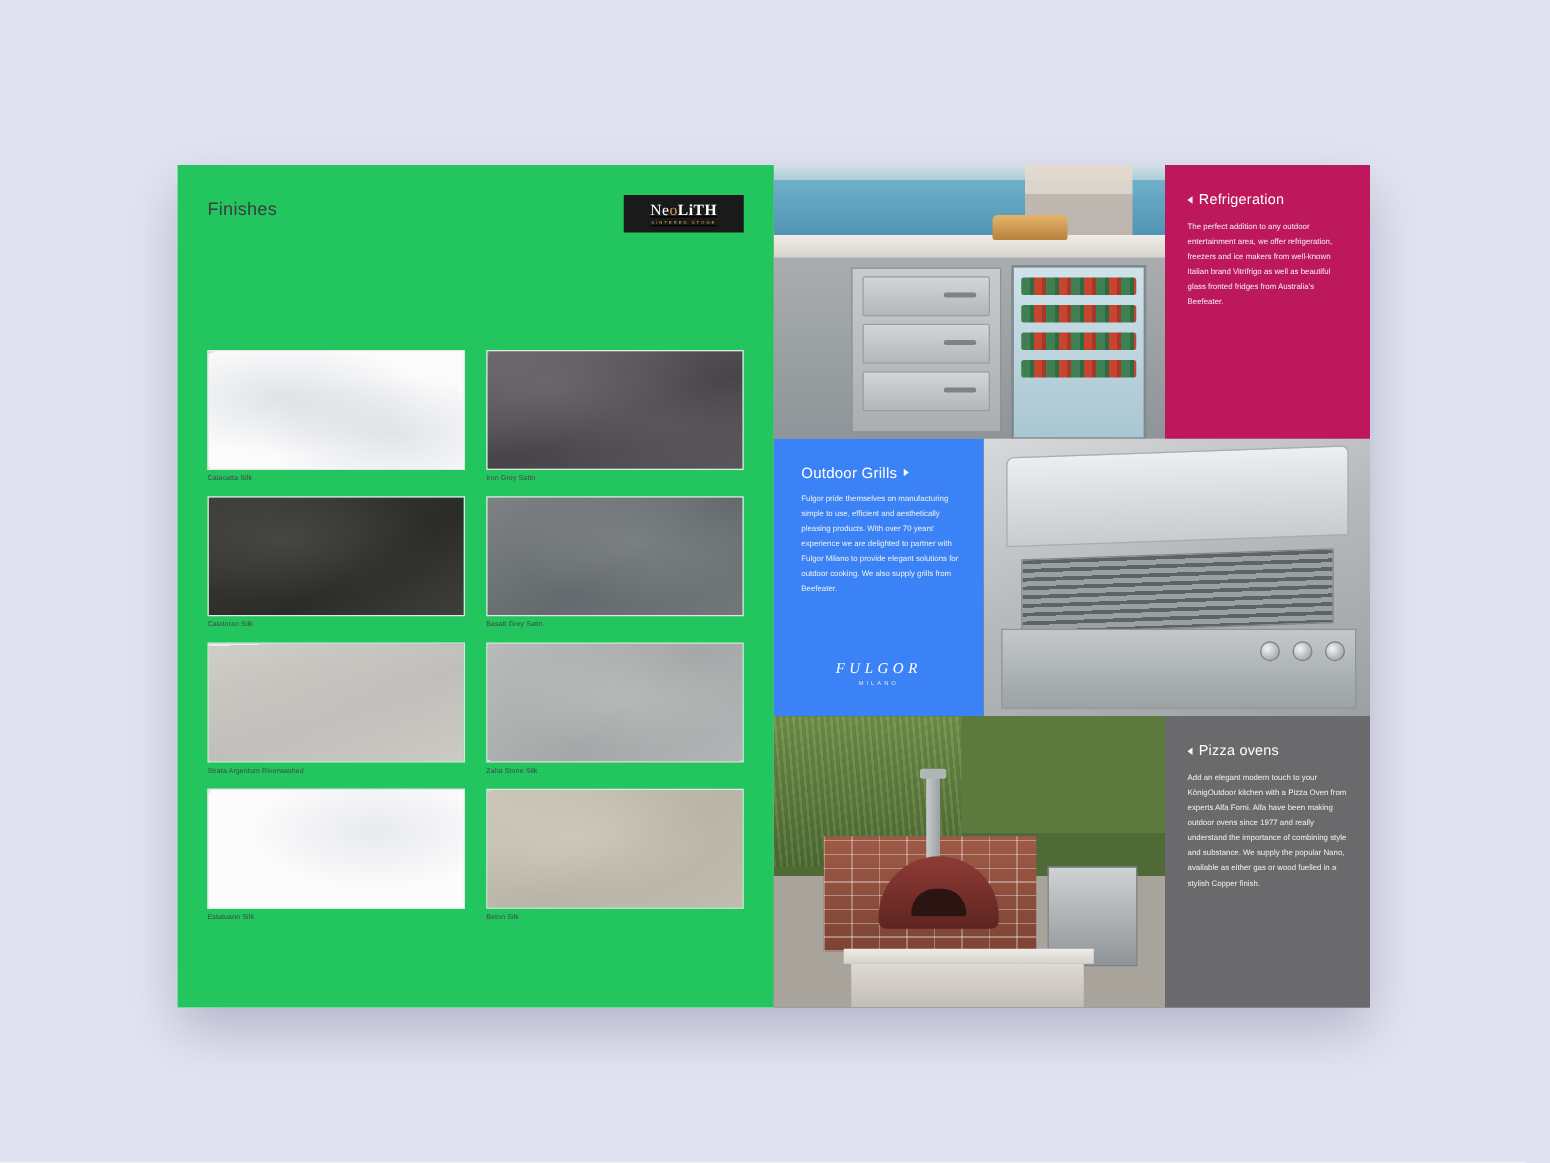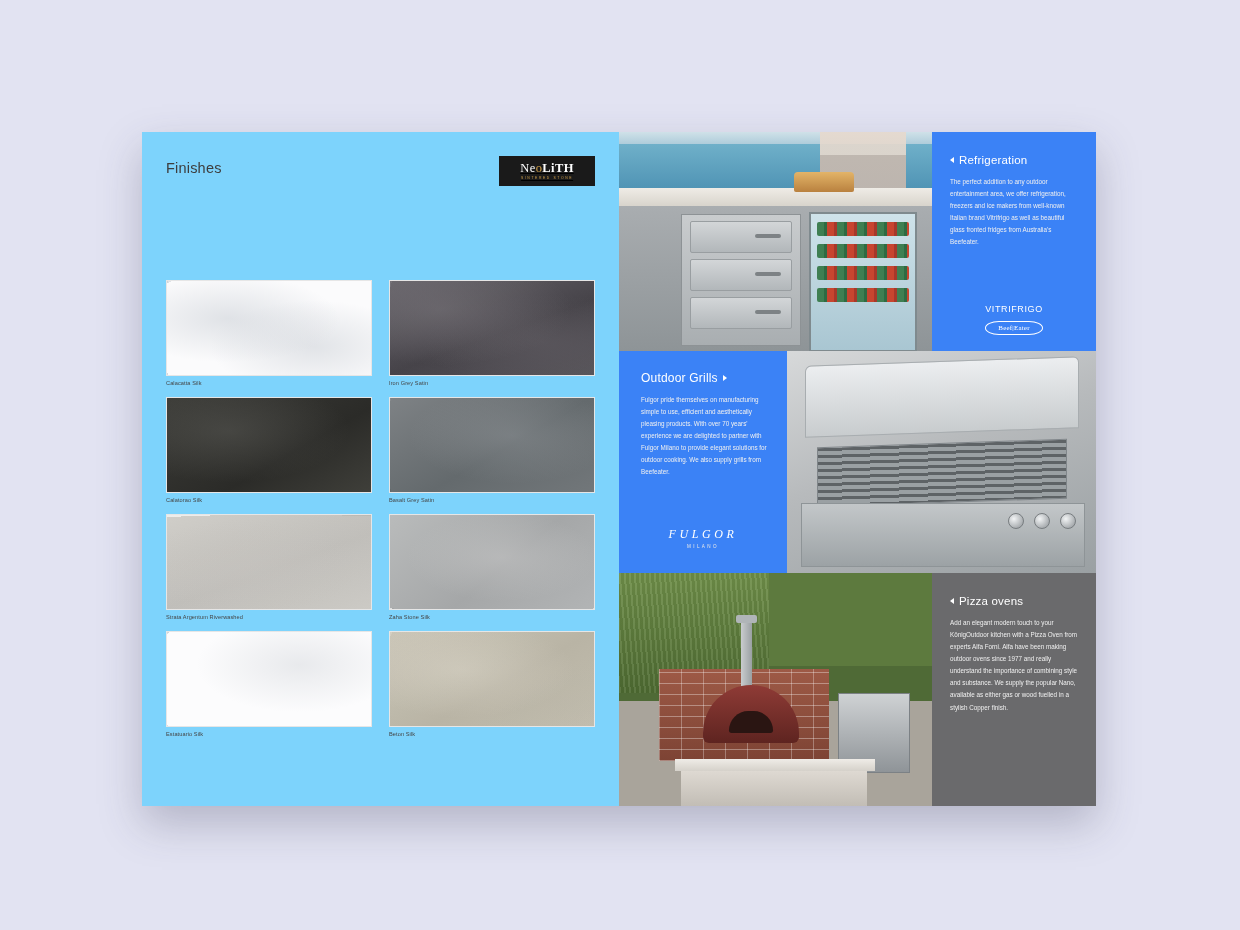--- a/index.html
+++ b/index.html
@@ -22,21 +22,21 @@
     height: 674px;
     box-shadow: 0 18px 40px rgba(60,60,90,0.28);
     background: #ffffff;
     display: flex;
   }
 
   
   .left-page {
     width: 477px;
     height: 674px;
-    background: #7dd3fc;
+    background: #22c55e;
     position: relative;
     box-sizing: border-box;
     padding: 24px 24px 0 24px;
   }
 
   .page-title {
     font-size: 14.5px;
     color: #3d3d3d;
     letter-spacing: 0.2px;
     margin: 4px 0 14px 0;
@@ -235,21 +235,21 @@
     border: 2px solid #7f8a8e;
   }
   .fridge-glass b {
     display: block; height: 14px; margin: 8px 6px 0 6px;
     background: repeating-linear-gradient(90deg,#3f7f52 0 7px,#2e6b43 7px 10px,#c7452f 10px 17px,#a6382a 17px 20px);
     border-radius: 2px;
   }
 
   .block-refrig {
     left: 313px; top: 0; width: 164px; height: 221px;
-    background: #3b82f6; color: #ffffff; padding: 22px 20px 0 18px;
+    background: #be185d; color: #ffffff; padding: 22px 20px 0 18px;
   }
   .block-title {
     font-size: 11.5px; font-weight: 400; margin: 0 0 10px 0; letter-spacing: 0.2px;
     display: flex; align-items: center; gap: 5px;
   }
   .tri-left { width: 0; height: 0; border-top: 3.5px solid transparent; border-bottom: 3.5px solid transparent; border-right: 4.5px solid #ffffff; display:inline-block; }
   .tri-right { width: 0; height: 0; border-top: 3.5px solid transparent; border-bottom: 3.5px solid transparent; border-left: 4.5px solid #ffffff; display:inline-block; }
   .block-copy {
     font-size: 6.3px; line-height: 1.92; color: #f0f0f0; margin: 0;
   }
@@ -438,24 +438,20 @@
           <b></b>
         </div>
     </div>
 
     <div class="panel block-refrig">
       <div class="block-title">
         <span class="tri-left"></span>
         <span>Refrigeration</span>
       </div>
       <p class="block-copy">The perfect addition to any outdoor entertainment area, we offer refrigeration, freezers and ice makers from well-known Italian brand Vitrifrigo as well as beautiful glass fronted fridges from Australia's Beefeater.</p>
-      <div class="logo-stack">
-        <div class="logo-vitrifrigo">VITRIFRIGO</div>
-        <div class="logo-beefeater">Beef|Eater</div>
-      </div>
     </div>
 
     <div class="panel block-grills">
       <div class="block-title">
         <span>Outdoor Grills</span>
         <span class="tri-right"></span>
       </div>
       <p class="block-copy">Fulgor pride themselves on manufacturing simple to use, efficient and aesthetically pleasing products. With over 70 years' experience we are delighted to partner with Fulgor Milano to provide elegant solutions for outdoor cooking. We also supply grills from Beefeater.</p>
       <div class="logo-fulgor">
         <div class="fw">FULGOR</div>

